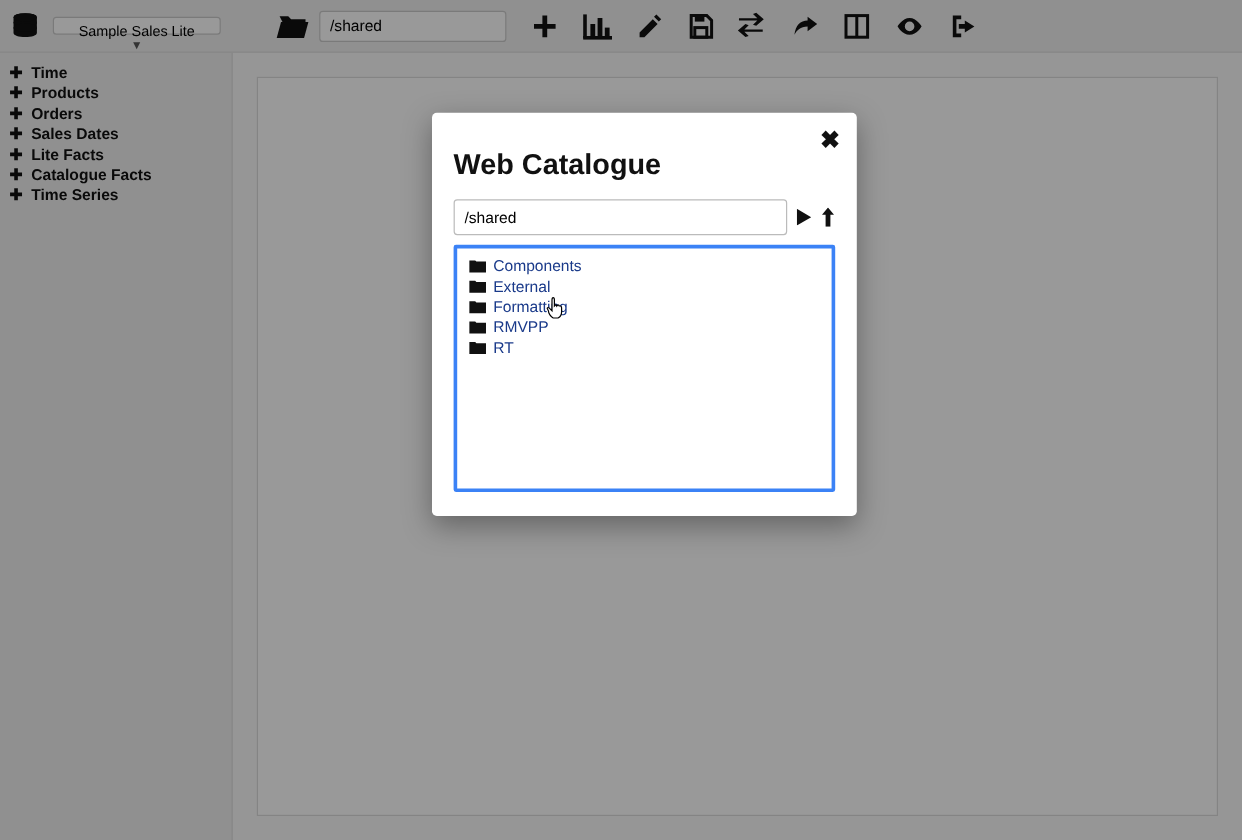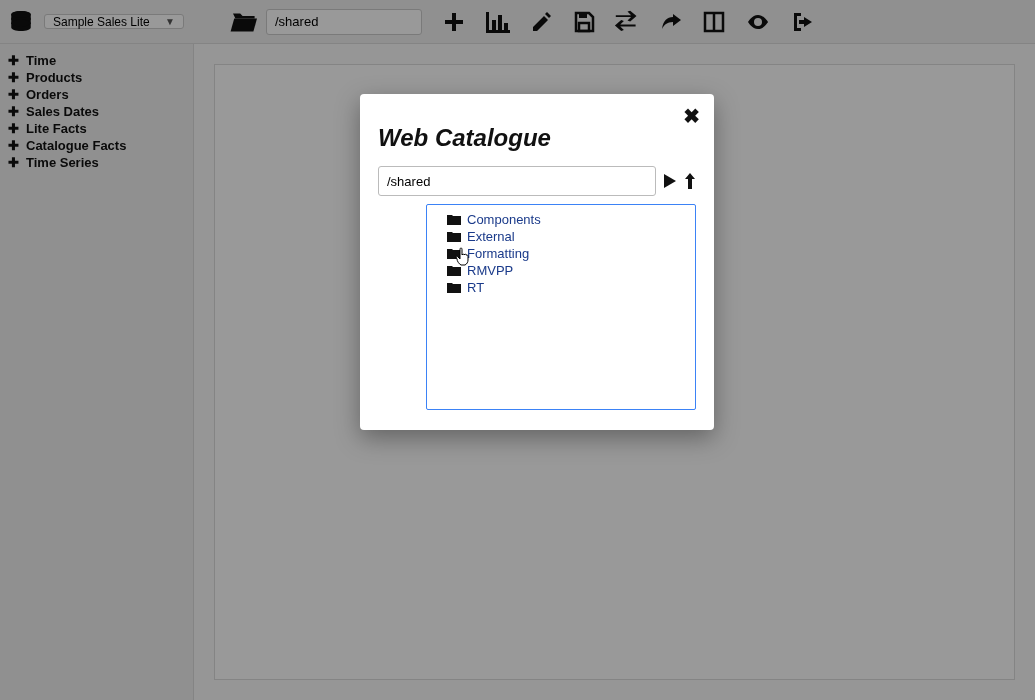--- a/index.html
+++ b/index.html
@@ -26,20 +26,21 @@
       border: 1px solid #ccc;
       border-radius: 3px;
       padding: 4px 8px;
       font-size: 12px;
       height: 15px;
       width: 140px;
       display: flex;
       align-items: center;
       justify-content: space-between;
       cursor: pointer;
+      flex-direction: column;
     }
     .dataset-select .caret {
       font-size: 10px;
       color: #555;
     }
     .toolbar-spacer { width: 26px; }
     .folder-open-icon { margin-left: 8px; }
     .path-input {
       background: white;
       border: 1px solid #ccc;
@@ -120,43 +121,41 @@
       font-size: 20px;
       font-weight: 900;
       cursor: pointer;
       color: #111;
     }
     .modal-title {
       font-size: 24px;
       font-weight: 800;
       color: #111;
       margin: 16px 0 14px;
-      font-style: italic;
     }
     .modal-path-row {
       display: flex;
       align-items: center;
       gap: 8px;
       margin-bottom: 8px;
     }
     .modal-path-input {
       flex: 1;
       border: 1px solid #bbb;
       border-radius: 3px;
       padding: 6px 8px;
       font-size: 13px;
       height: 30px;
     }
     .nav-icon { cursor: pointer; }
     .folder-list {
-      border: 1px solid #3b82f6;
+      border: 3px solid #3b82f6;
       border-radius: 2px;
       min-height: 206px;
-      padding: 6px 20px;
-      margin-left: 48px;
+      padding: 6px 10px;
     }
     .folder-row {
       display: flex;
       align-items: center;
       gap: 6px;
       font-size: 13px;
       color: #1a3a8a;
       padding: 1px 0;
       cursor: pointer;
     }

